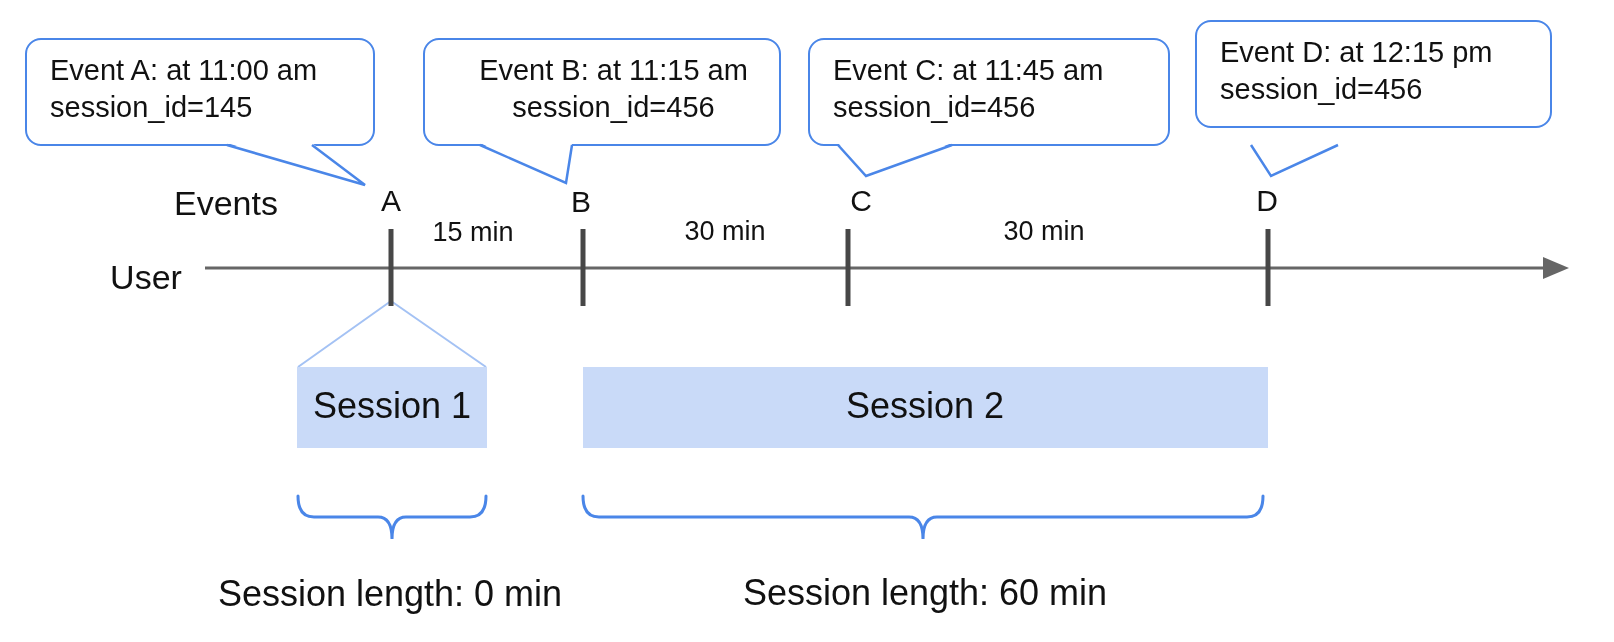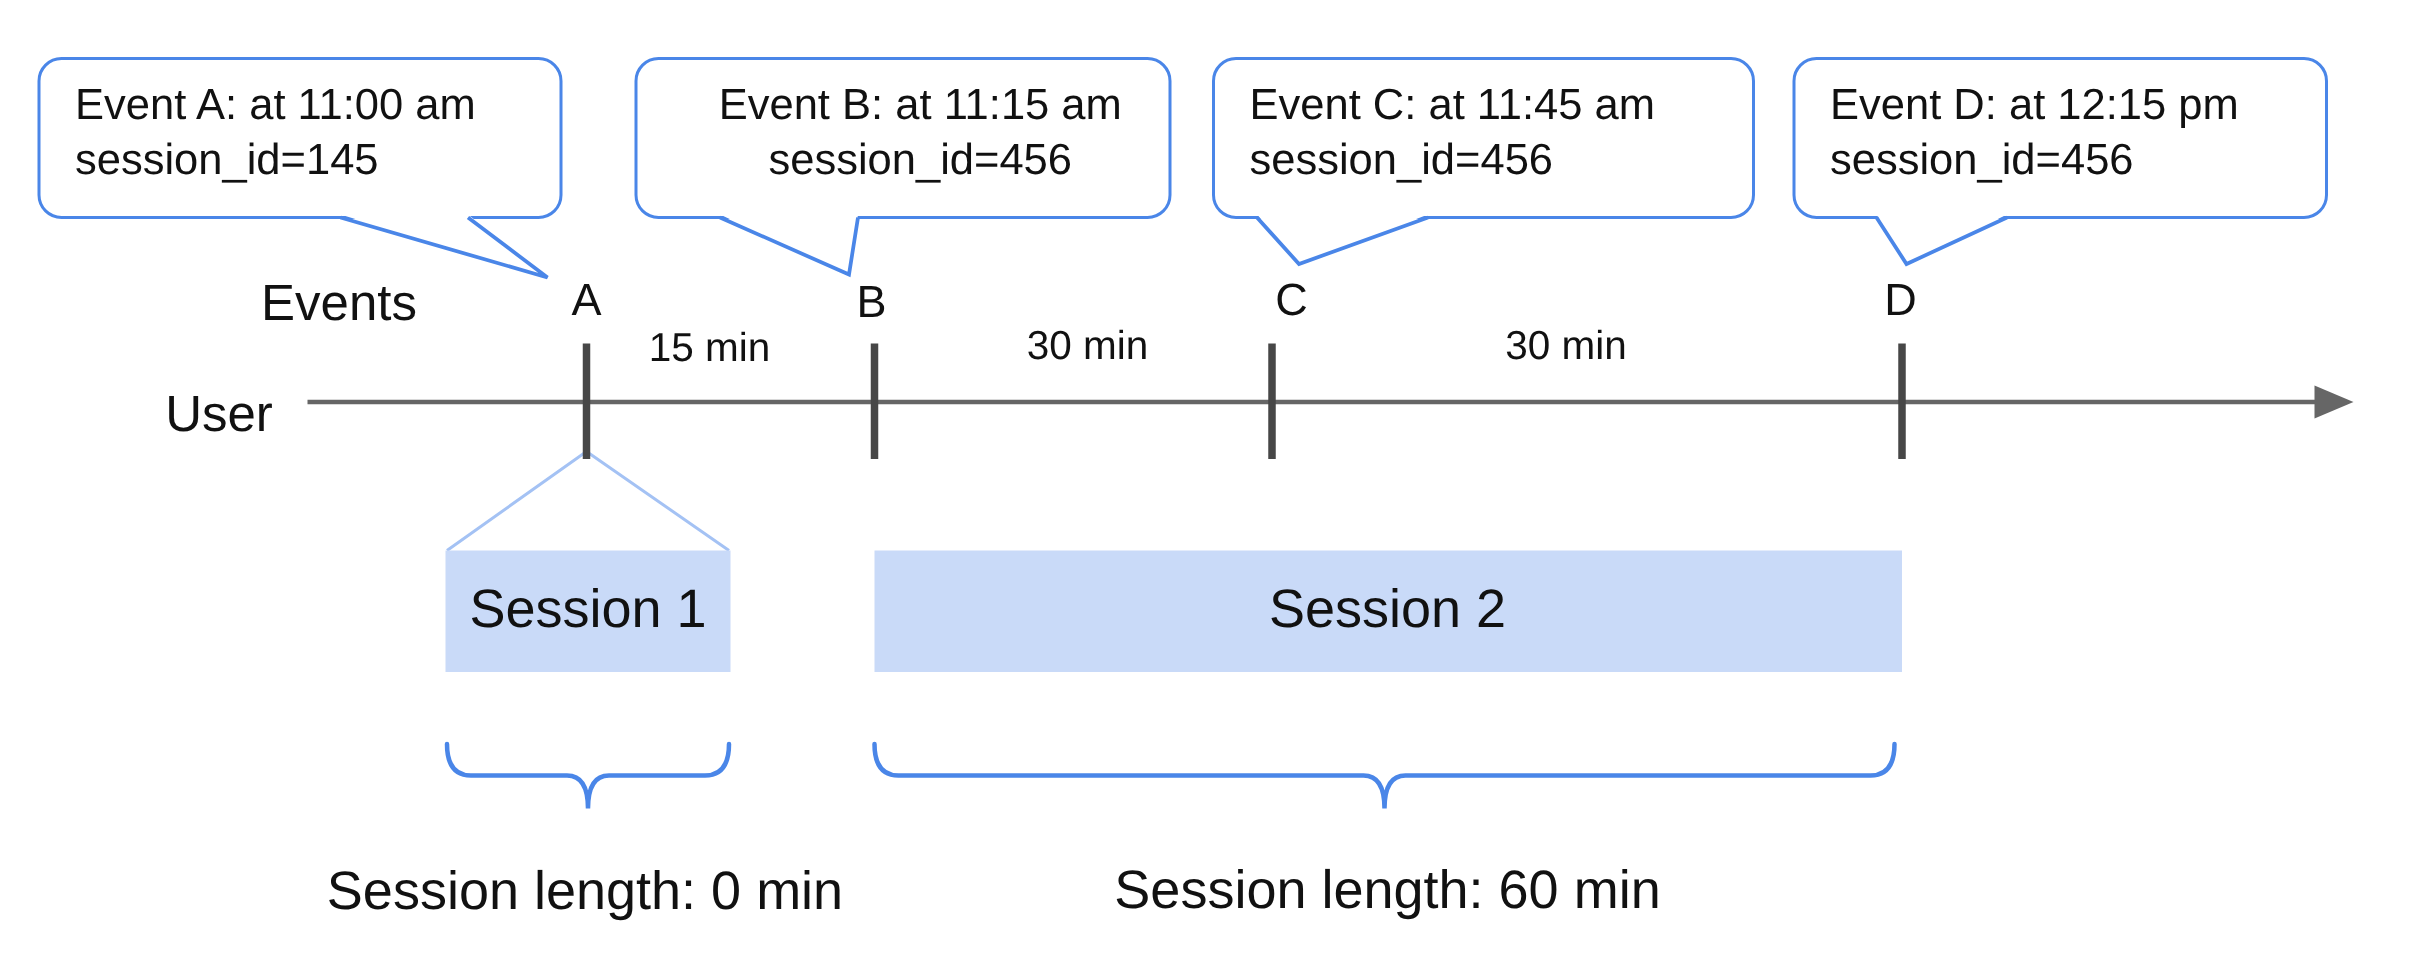--- a/index.html
+++ b/index.html
@@ -58,21 +58,21 @@
     <div>session_id=145</div>
   </div>
   <div class="bubble" style="left:423px;top:38px;width:358px;height:108px;text-align:center;">
     <div><span class="b">Event B:</span><span>at 11:15 am</span></div>
     <div>session_id=456</div>
   </div>
   <div class="bubble" style="left:808px;top:38px;width:362px;height:108px;">
     <div><span class="b">Event C:</span><span>at 11:45 am</span></div>
     <div>session_id=456</div>
   </div>
-  <div class="bubble" style="left:1195px;top:38px;width:357px;height:108px;">
+  <div class="bubble" style="left:1195px;top:20px;width:357px;height:108px;">
     <div><span class="b">Event D:</span><span>at 12:15 pm</span></div>
     <div>session_id=456</div>
   </div>
 
   <div class="lbl fs29" style="left:226px;top:203px;">Events</div>
   <div class="lbl fs34" style="left:130px;top:277px;margin-left:16px;">User</div>
 
   <div class="lbl fs30" style="left:391px;top:201px;">A</div>
   <div class="lbl fs30" style="left:581px;top:202px;">B</div>
   <div class="lbl fs30" style="left:861px;top:201px;">C</div>

